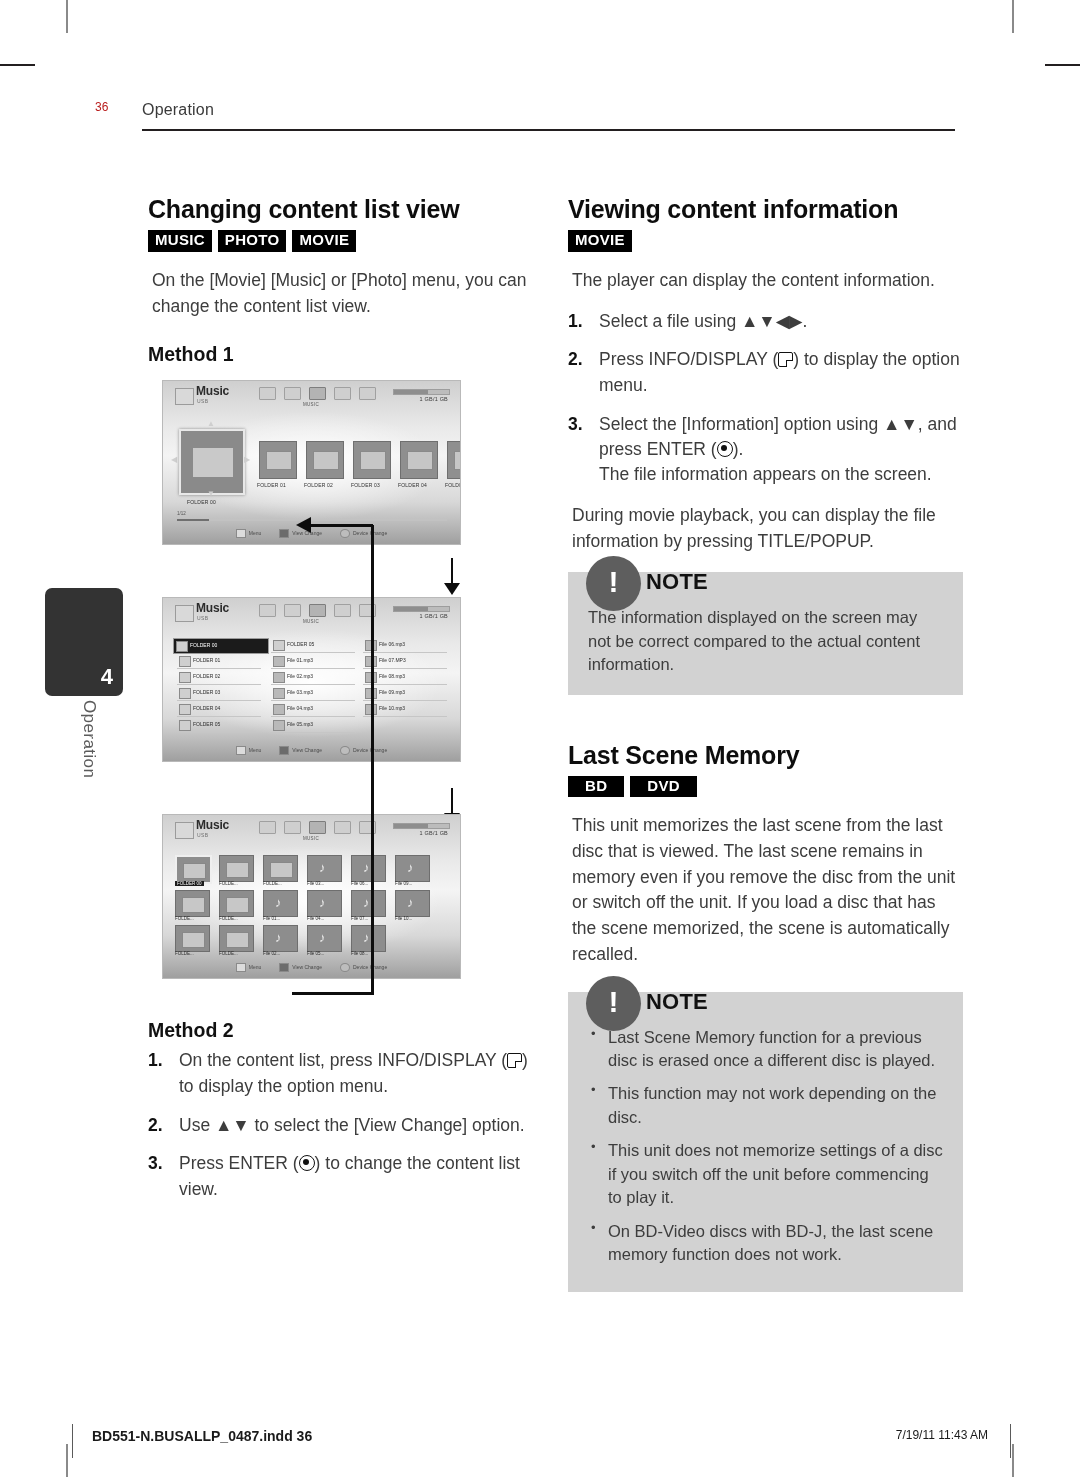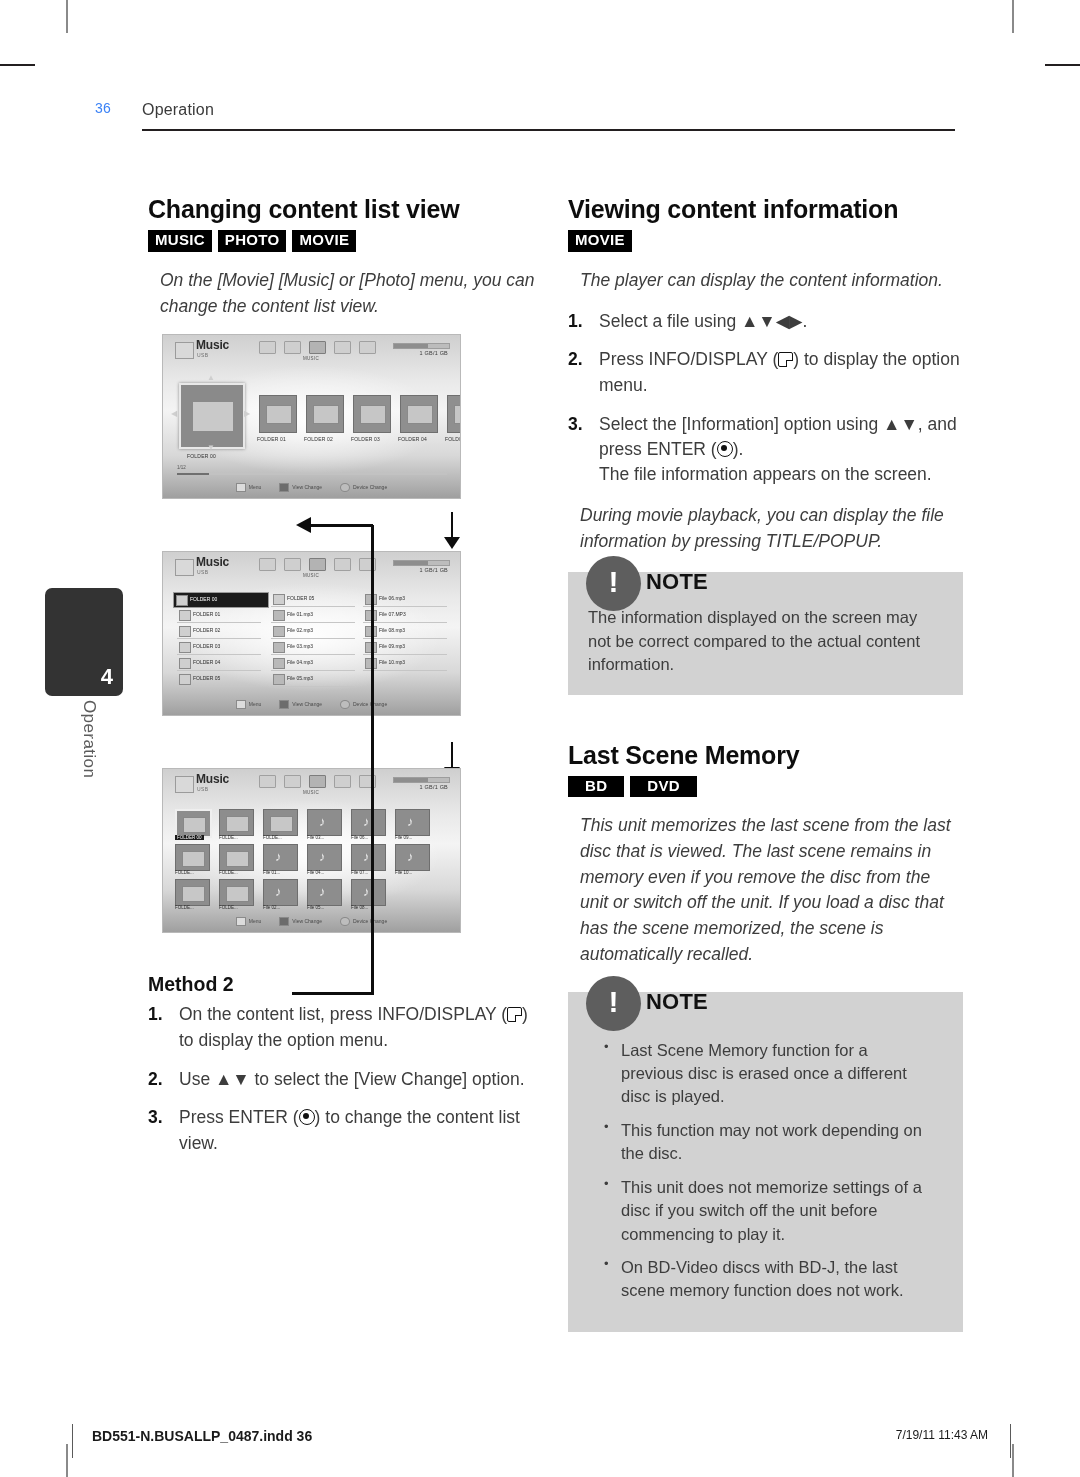--- a/index.html
+++ b/index.html
@@ -7,21 +7,21 @@
     width:1080px;height:1477px;background:#ffffff;position:relative;
     font-family:"Liberation Sans","DejaVu Sans",sans-serif;
     color:#231f20;overflow:hidden;
   }
   
   .crop{position:absolute;background:#8a8a8a;}
   .crop.dark{background:#231f20;}
   
   #page-header{position:absolute;left:95px;top:100px;width:860px;}
   #page-header .pg-num{
-    position:absolute;left:0;top:0;font-size:14px;color:#3b82f6;letter-spacing:0.2px;
+    position:absolute;left:0;top:0;font-size:12px;color:#b91c1c;letter-spacing:0.2px;
   }
   #page-header .pg-sec{
     position:absolute;left:47px;top:1px;font-size:16px;color:#3a3a3a;letter-spacing:0.2px;
   }
   #page-header .rule{
     position:absolute;left:47px;top:29px;width:813px;height:1.6px;background:#231f20;
   }
   
   #chapter-tab{
     position:absolute;left:45px;top:588px;width:78px;height:108px;
@@ -43,21 +43,21 @@
   h2.sec-title{
     margin:0 0 6px 0;font-size:25px;font-weight:bold;letter-spacing:-0.2px;color:#0d0d0d;
   }
   .badge-row{margin:0 0 16px 0;display:flex;gap:6px;}
   .badge{
     display:inline-block;background:#000;color:#fff;font-size:15px;font-weight:bold;
     padding:2px 7px 3px 7px;letter-spacing:0.3px;line-height:1.12;
   }
   .badge.wide{padding:2px 17px 3px 17px;}
   p.body{
-    margin:0 0 15px 12px;font-size:17.5px;line-height:1.47;color:#3d3d3d;font-style:italic;
+    margin:0 0 15px 4px;font-size:17.5px;line-height:1.47;color:#3d3d3d;
   }
   h3.method{
     margin:24px 0 6px 0;font-size:19.5px;font-weight:bold;color:#111;
   }
   .steps{margin:0;padding:0;list-style:none;}
   .steps li{
     position:relative;padding-left:31px;margin-bottom:13px;
     font-size:17.5px;line-height:1.47;color:#3d3d3d;
   }
   .steps li .n{
@@ -75,21 +75,21 @@
     background:#5e5e5e;
   }
   .note .bubble .bang{
     position:absolute;left:50%;top:11px;transform:translateX(-50%);
     color:#fff;font-size:30px;font-weight:bold;line-height:1;font-family:"Liberation Sans",sans-serif;
   }
   .note .note-title{
     position:absolute;left:78px;top:-3px;font-size:22px;font-weight:bold;color:#111;letter-spacing:0.2px;text-align:center;
   }
   .note p{margin:0 0 2px 0;font-size:16.5px;line-height:1.42;color:#3d3d3d;}
-  .note ul{margin:13px;padding:0;list-style:none;}
+  .note ul{margin:0;padding:0;list-style:none;}
   .note ul li{
     position:relative;padding-left:20px;margin-bottom:10px;
     font-size:16.5px;line-height:1.42;color:#3d3d3d;
   }
   .note ul li:before{
     content:"\2022";position:absolute;left:3px;top:-1px;font-size:13px;color:#3d3d3d;
   }
   
   .shots{position:relative;margin:14px 0 0 0;}
   .shot{
@@ -246,20 +246,21 @@
   <h2 class="sec-title">Changing content list view</h2>
 
   <div class="badge-row">
     <span class="badge">MUSIC</span>
     <span class="badge">PHOTO</span>
     <span class="badge">MOVIE</span>
   </div>
 
   <p class="body">On the [Movie] [Music] or [Photo] menu, you can change the content list view.</p>
 
+  <h3 class="method">Method 1</h3>
 
   <div class="shots">
 
     <div class="shot">
       <div class="glow"></div>
       <div class="hdr">
         <div class="devicon"></div>
         <div class="ttl">Music</div>
         <div class="sub">USB</div>
         <div class="crumbs">

